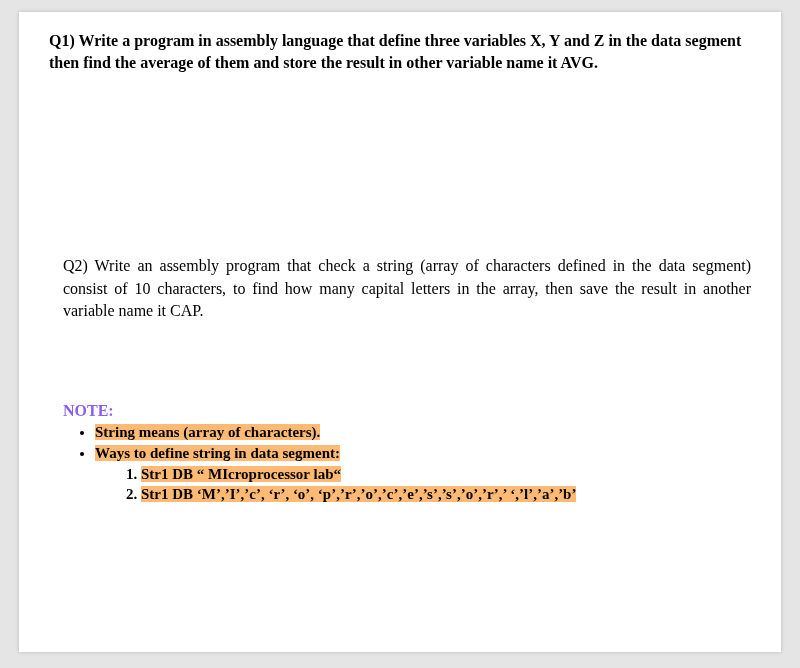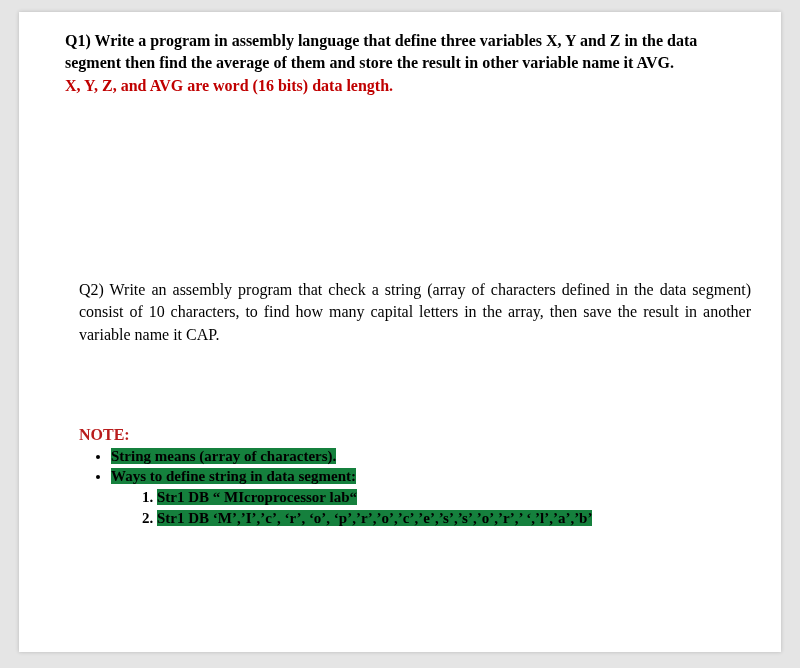--- a/index.html
+++ b/index.html
@@ -9,21 +9,21 @@
     font-family: "Times New Roman", Times, serif;
     width: 800px;
     height: 668px;
     overflow: hidden;
   }
   .page {
     background: #ffffff;
     margin: 12px auto;
     width: 762px;
     height: 640px;
-    padding: 18px 30px 18px 46px;
+    padding: 18px 30px 18px 30px;
     box-sizing: border-box;
     box-shadow: 0 0 4px rgba(0,0,0,0.2);
   }
   .q-block {
     font-weight: bold;
     font-size: 16px;
     line-height: 1.35;
     margin: 0 0 2px 0;
   }
   .red {
@@ -38,55 +38,54 @@
     font-weight: normal;
     font-size: 16px;
     line-height: 1.4;
     margin: 0 0 0 14px;
     text-align: justify;
   }
   .note-wrap {
     margin-left: 14px;
   }
   .note-title {
-    color: #b91c1c;
+    color: #8b5cf6;
     font-weight: bold;
     font-size: 16px;
   }
   ul.bullets {
     margin: 2px 0 2px 32px;
     padding: 0;
     list-style: disc;
   }
   ul.bullets li {
     font-weight: bold;
     font-size: 15px;
     line-height: 1.35;
   }
   .hl {
-    background: #15803d;
+    background: #fdba74;
   }
   ol.inner {
     margin: 1px 0 0 46px;
     padding: 0;
     list-style: decimal;
   }
   ol.inner li {
     font-weight: bold;
     font-size: 15px;
     line-height: 1.35;
   }
 </style>
 </head>
 <body>
 
 <div class="page">
 
   <p class="q-block black">Q1) Write a program in assembly language that define three variables X, Y and Z in the data segment then find the average of them and store the result in other variable name it AVG.</p>
-  <p class="q-block red">X, Y, Z, and AVG are word (16 bits) data length.</p>
 
   <div class="gap-large"></div>
 
   <p class="q2-block">Q2) Write an assembly program that check a string (array of characters defined in the data segment) consist of 10 characters, to find how many capital letters in the array, then save the result in another variable name it CAP.</p>
 
   <div class="gap-med"></div>
 
   <div class="note-wrap">
     <span class="note-title">NOTE:</span>
     <ul class="bullets">

